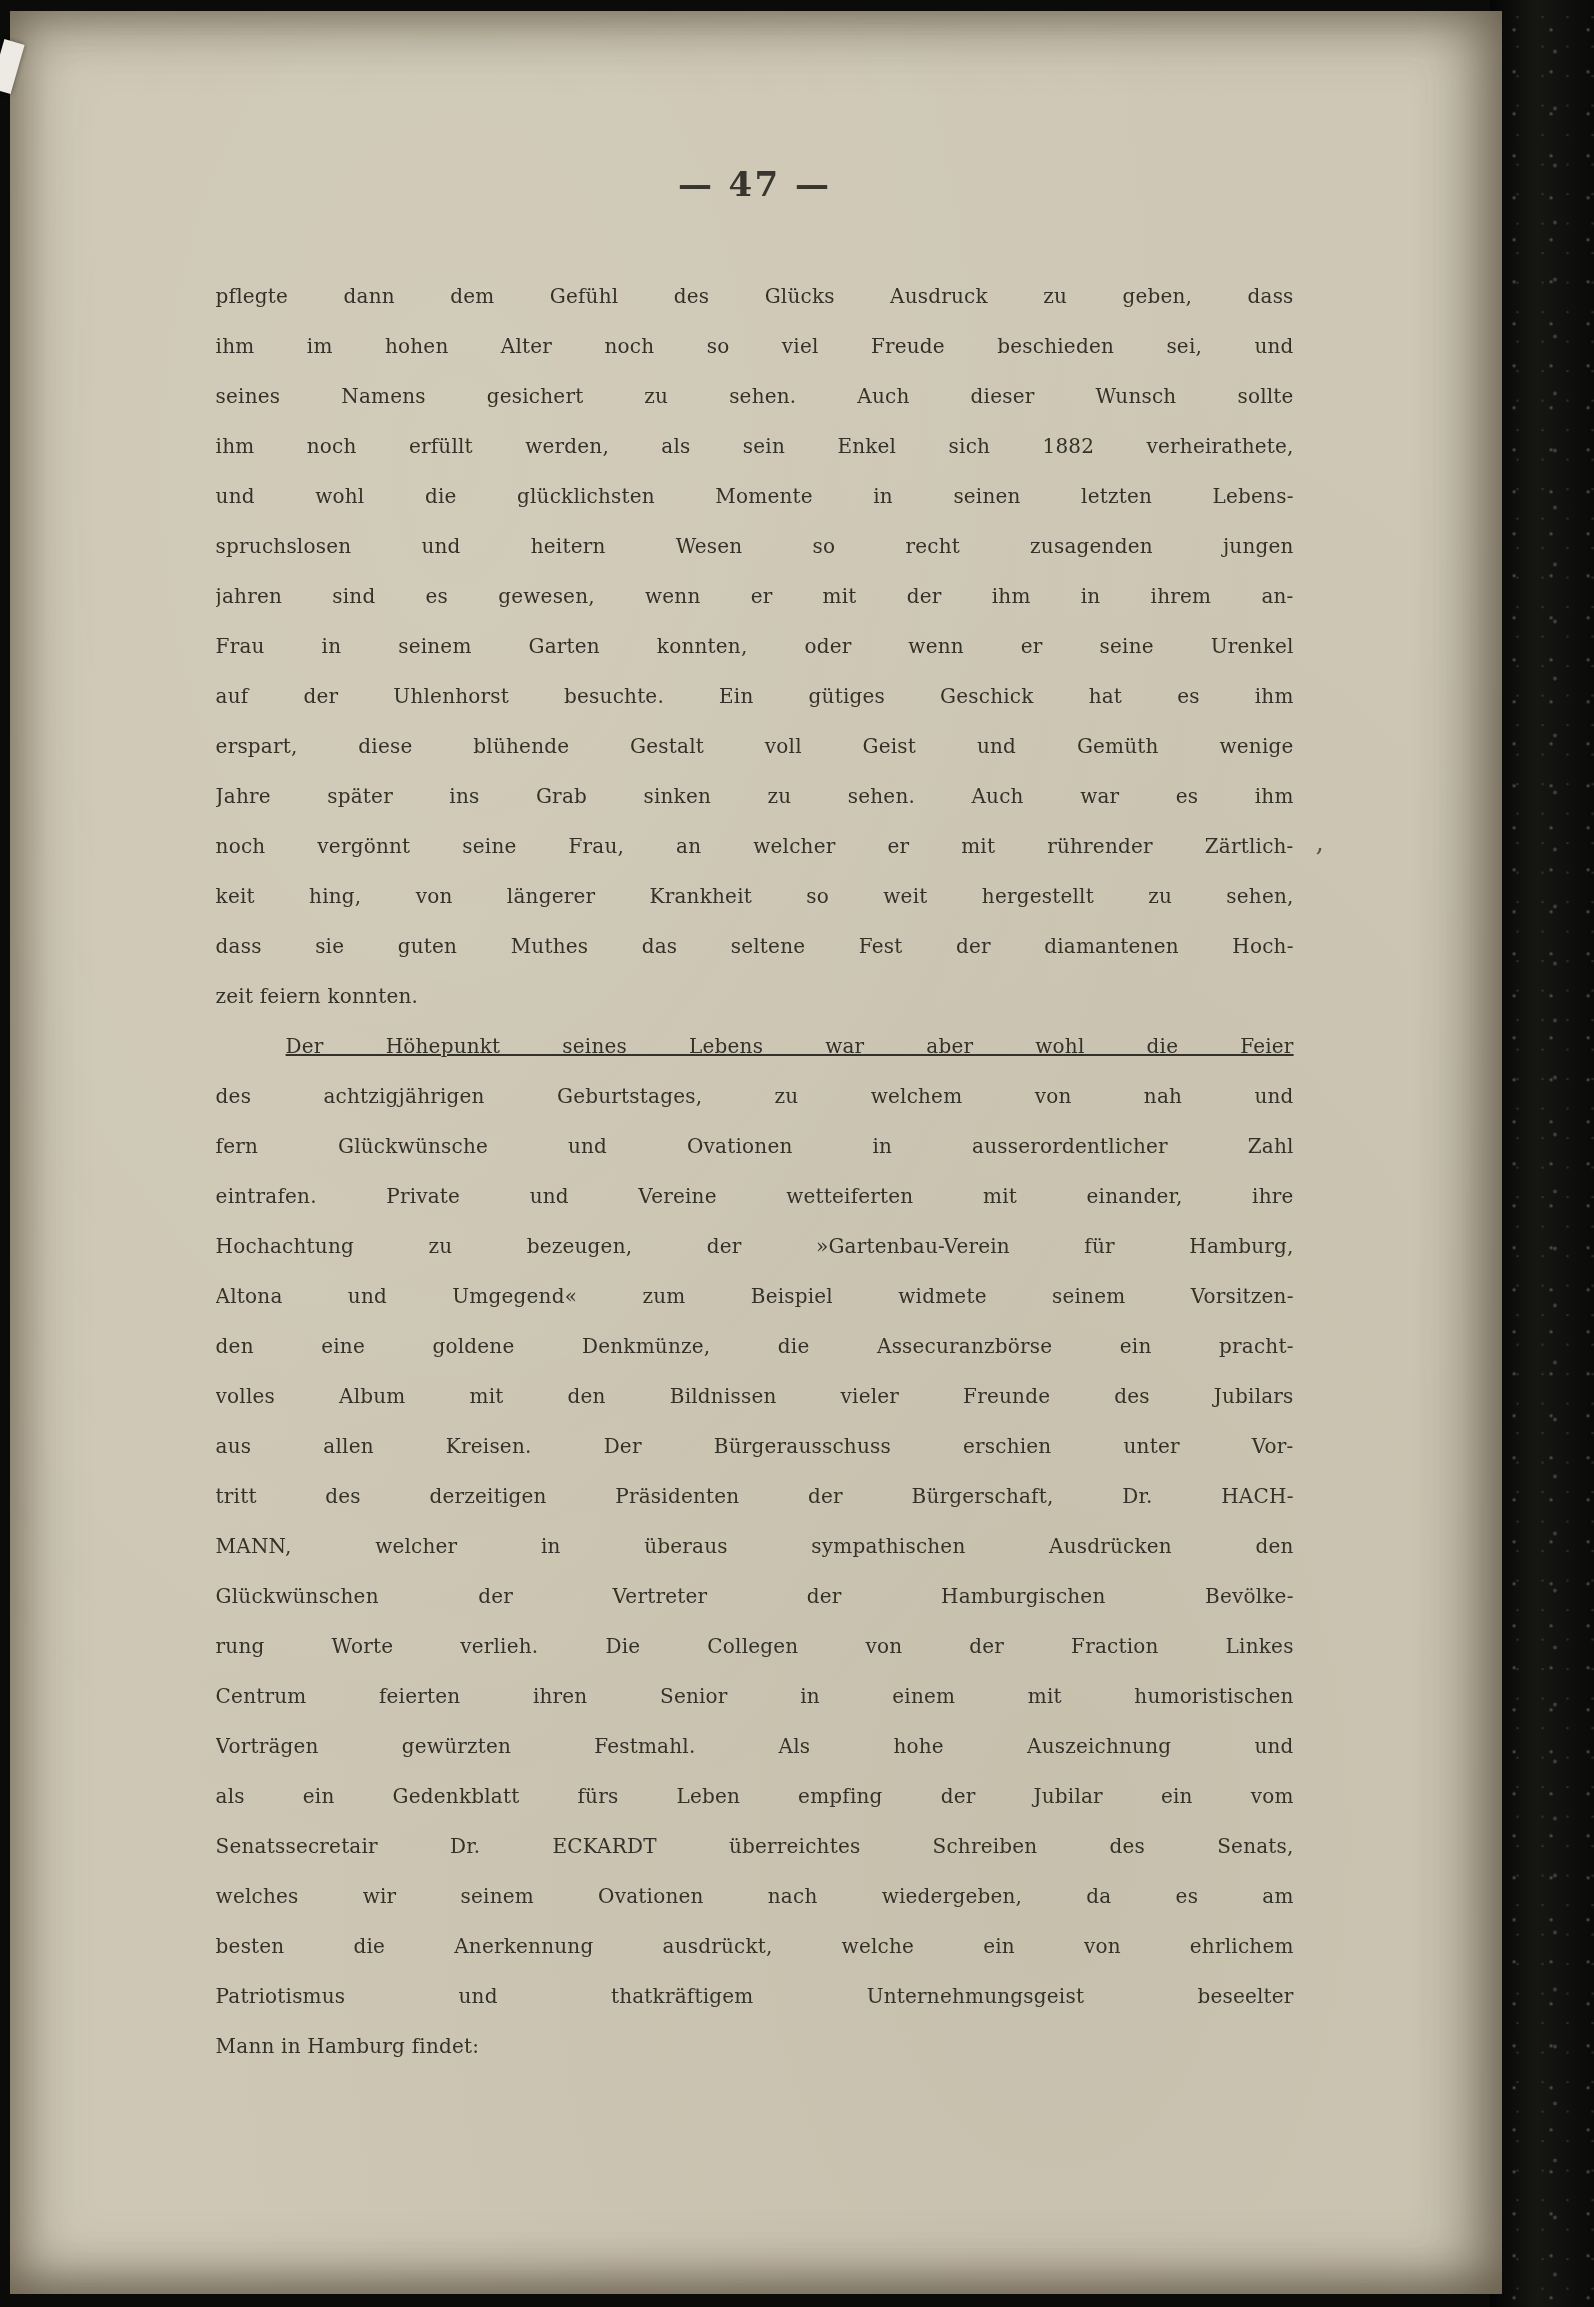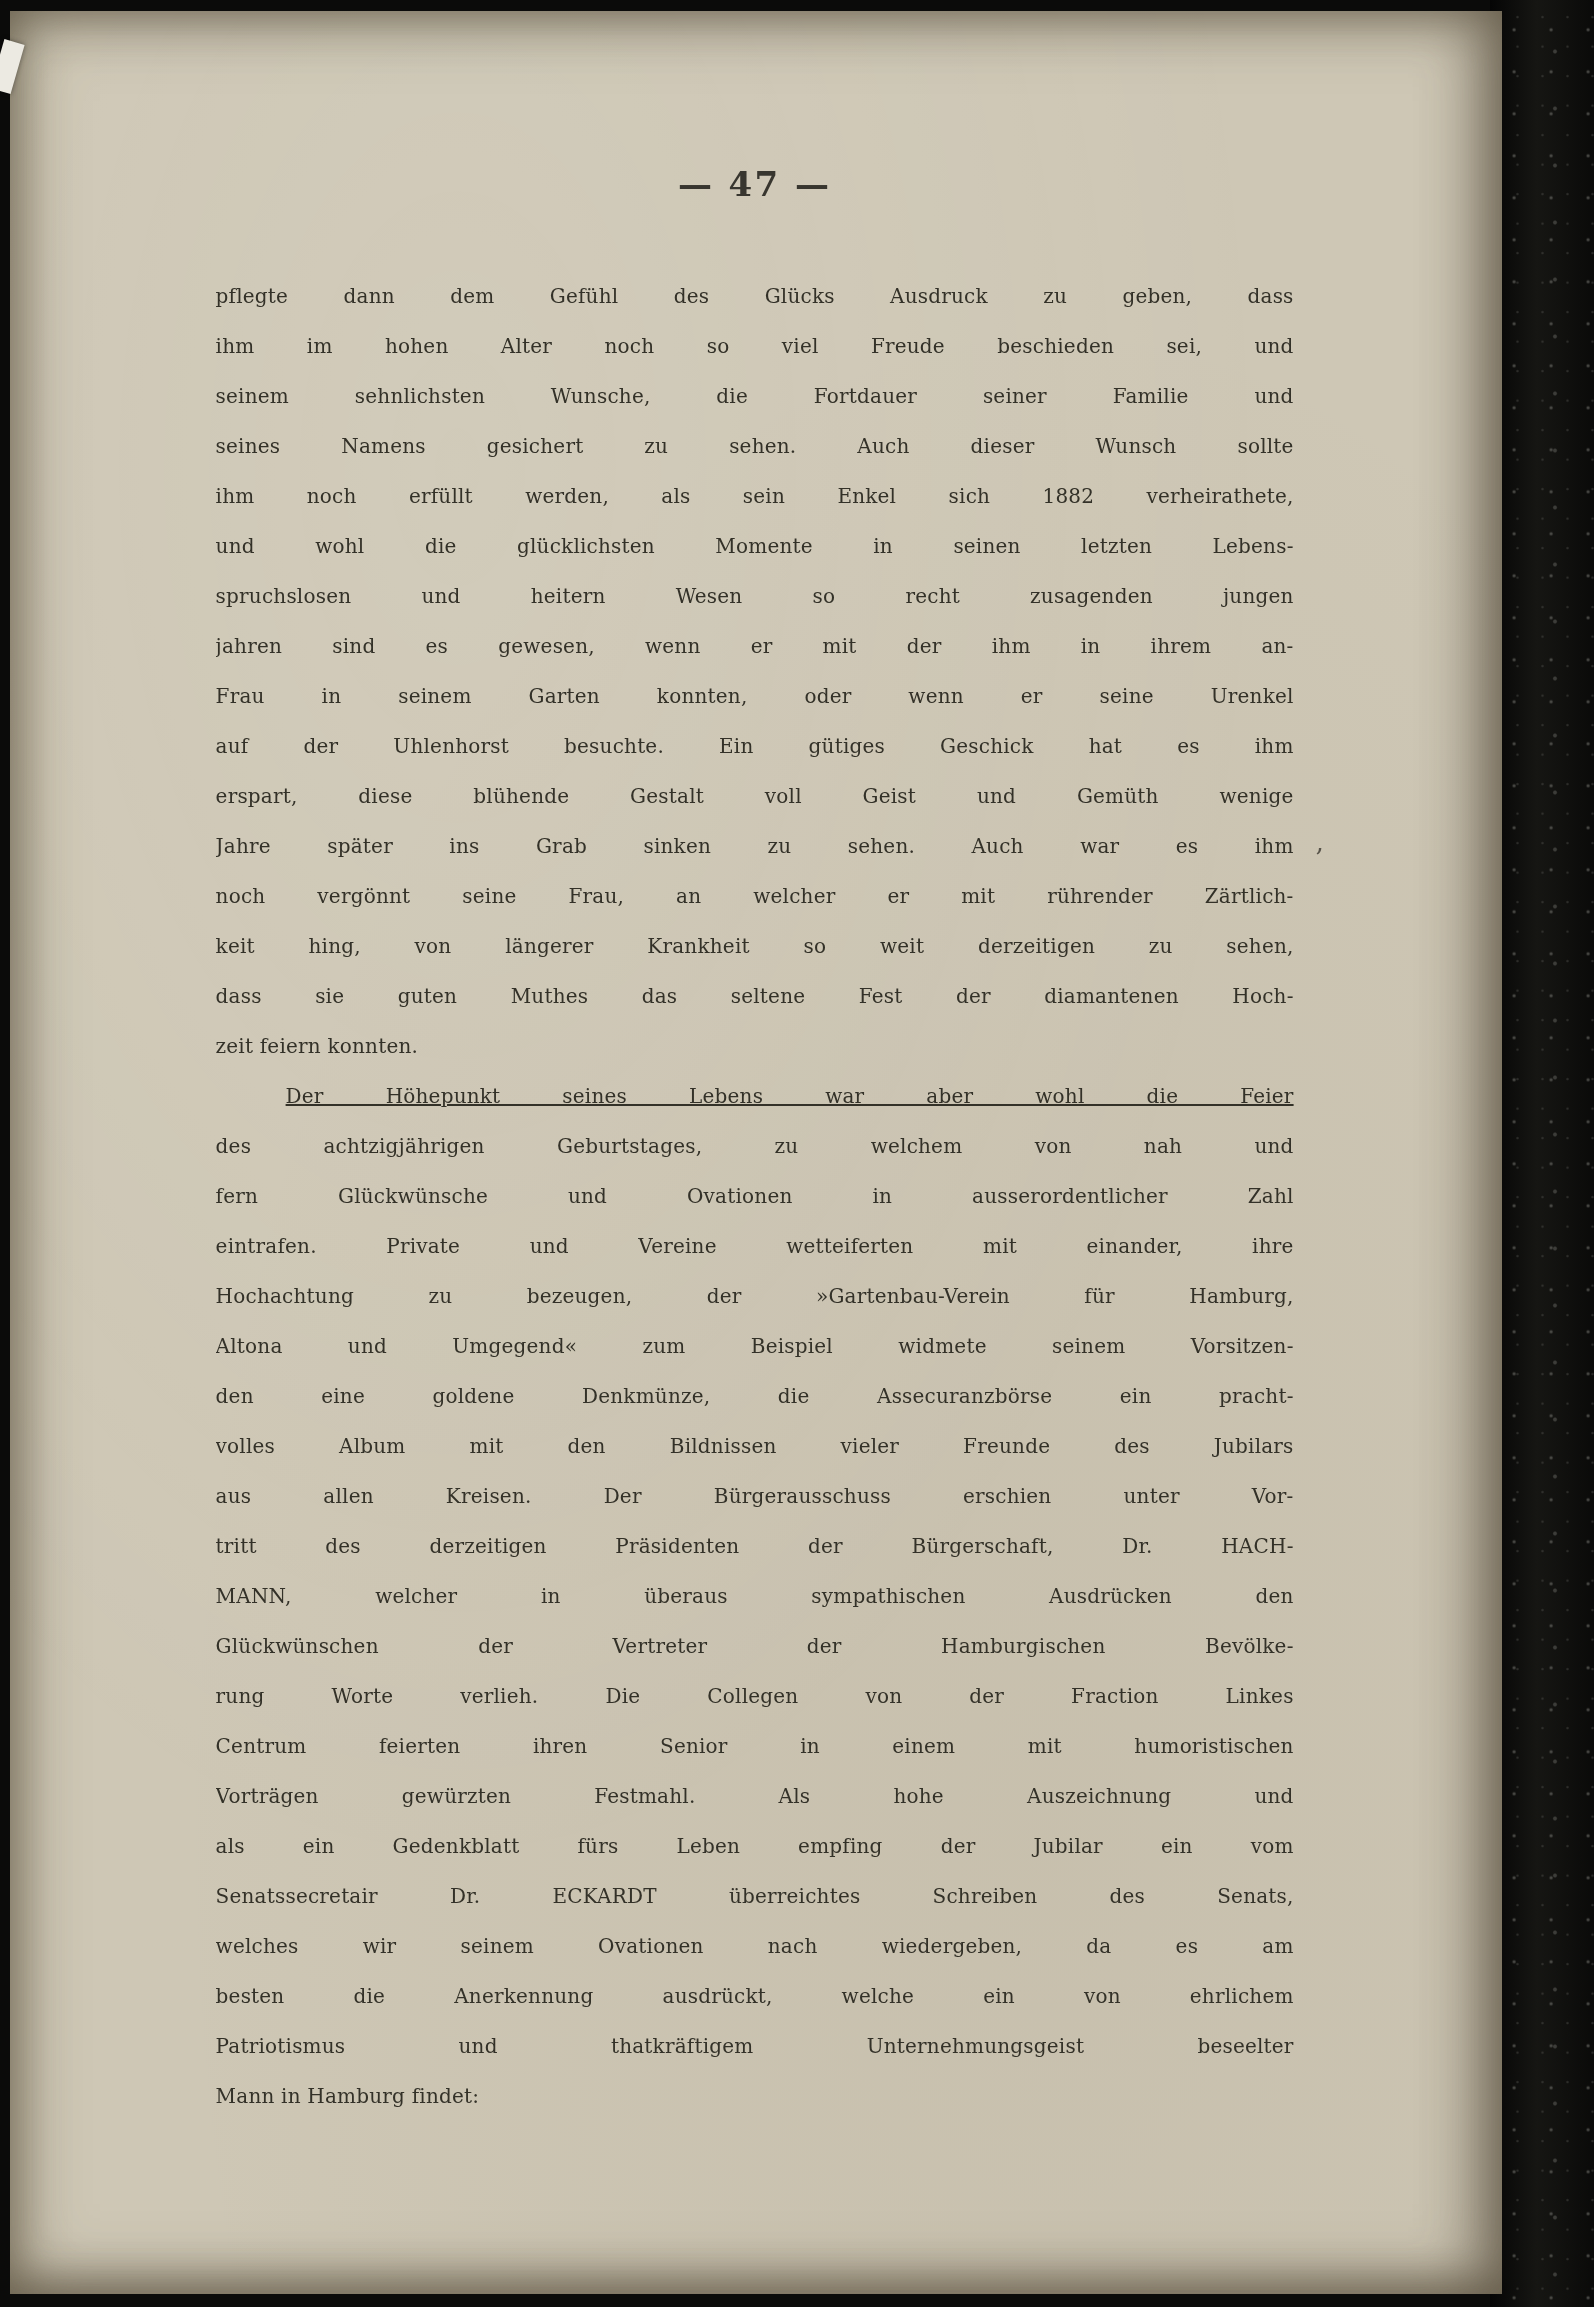--- a/index.html
+++ b/index.html
@@ -107,32 +107,31 @@
 
 <div class="scan">
   <div class="binding"></div>
   <div class="page">
     <div class="corner-mark"></div>
     <div class="page-number">— 47 —</div>
     <div class="textblock">
       <div class="paragraph">
           <div class="line">pflegte dann dem Gefühl des Glücks Ausdruck zu geben, dass</div>
           <div class="line">ihm im hohen Alter noch so viel Freude beschieden sei, und</div>
-          <div class="line">seinem sehnlichsten Wunsche, die Fortdauer seiner Familie und</div>
           <div class="line">seines Namens gesichert zu sehen.  Auch dieser Wunsch sollte</div>
           <div class="line">ihm noch erfüllt werden, als sein Enkel sich 1882 verheirathete,</div>
           <div class="line">und wohl die glücklichsten Momente in seinen letzten Lebens-</div>
           <div class="line">spruchslosen und heitern Wesen so recht zusagenden jungen</div>
           <div class="line">jahren sind es gewesen, wenn er mit der ihm in ihrem an-</div>
           <div class="line">Frau in seinem Garten konnten, oder wenn er seine Urenkel</div>
           <div class="line">auf der Uhlenhorst besuchte.  Ein gütiges Geschick hat es ihm</div>
           <div class="line">erspart, diese blühende Gestalt voll Geist und Gemüth wenige</div>
           <div class="line">Jahre später ins Grab sinken zu sehen.  Auch war es ihm</div>
           <div class="line">noch vergönnt seine Frau, an welcher er mit rührender Zärtlich-</div>
-          <div class="line">keit hing, von längerer Krankheit so weit derzeitigen zu sehen,</div>
+          <div class="line">keit hing, von längerer Krankheit so weit hergestellt zu sehen,</div>
           <div class="line">dass sie guten Muthes das seltene Fest der diamantenen Hoch-</div>
           <div class="line last">zeit feiern konnten.</div>
         </div>
       <div class="paragraph">
           <div class="line indent">Der Höhepunkt seines Lebens war aber wohl die Feier</div>
           <div class="line">des achtzigjährigen Geburtstages, zu welchem von nah und</div>
           <div class="line">fern Glückwünsche und Ovationen in ausserordentlicher Zahl</div>
           <div class="line">eintrafen.  Private und Vereine wetteiferten mit einander, ihre</div>
           <div class="line">Hochachtung zu bezeugen, der »Gartenbau-Verein für Hamburg,</div>
           <div class="line">Altona und Umgegend« zum Beispiel widmete seinem Vorsitzen-</div>

